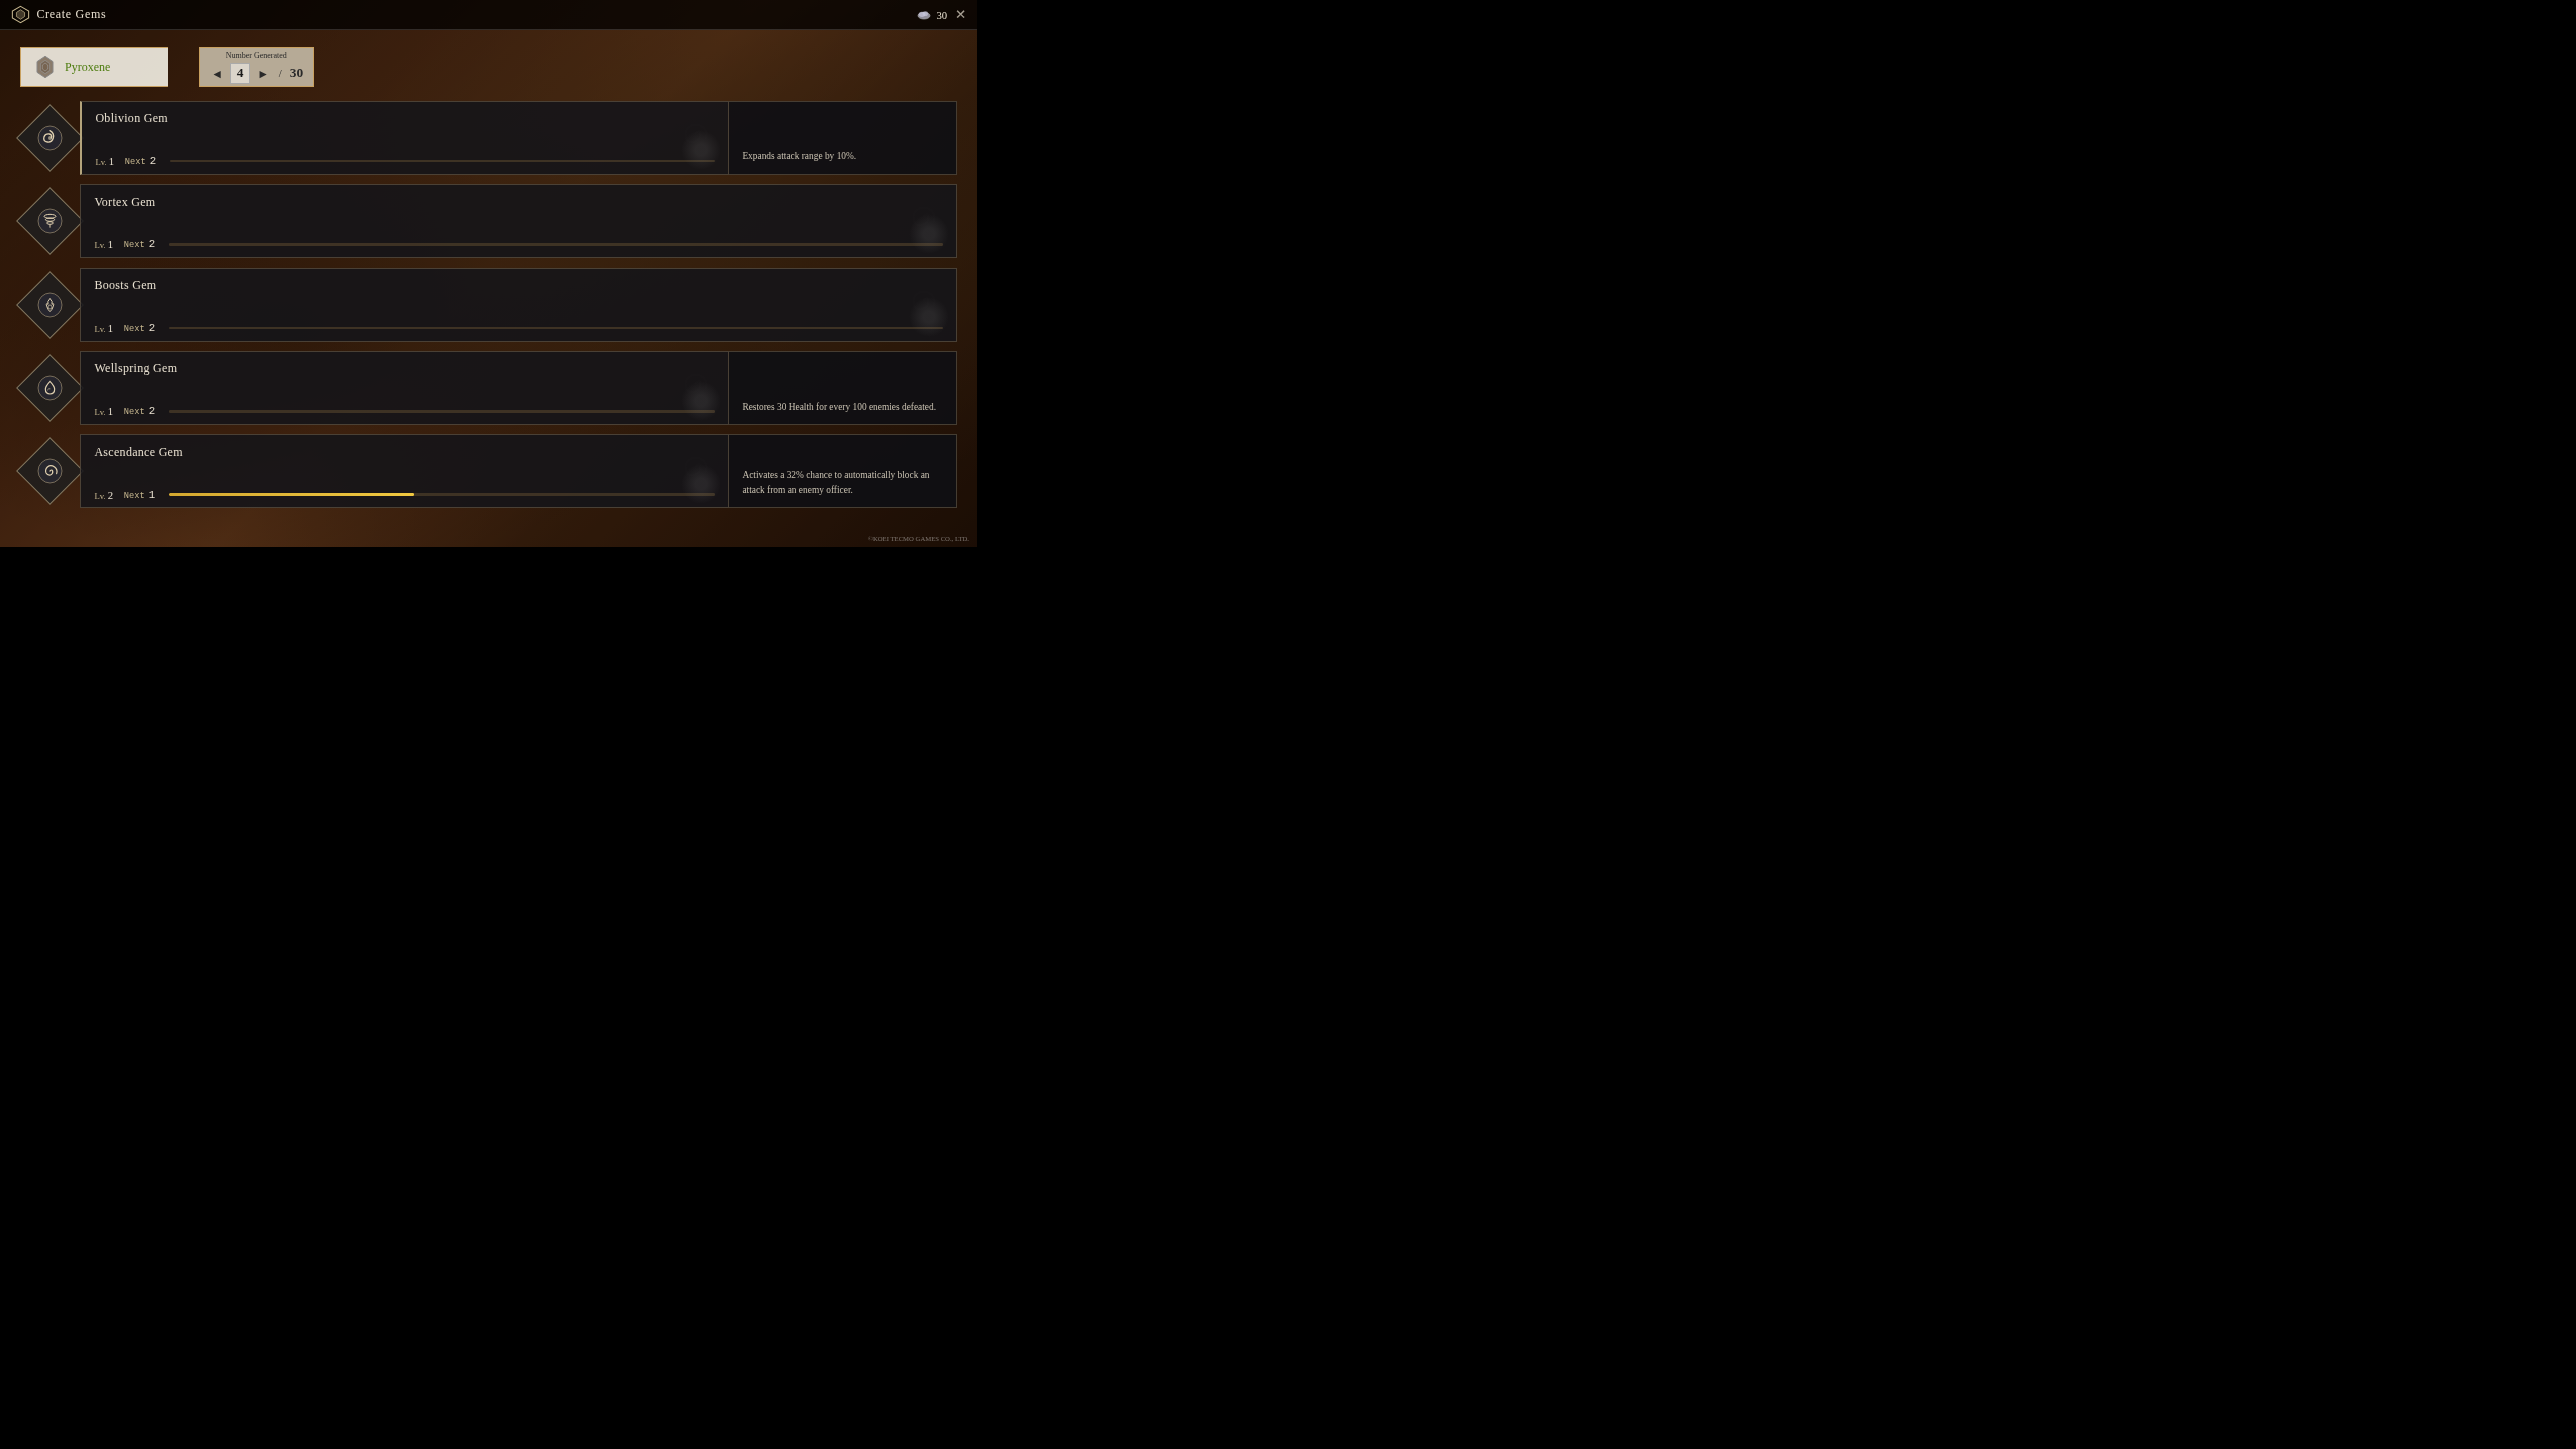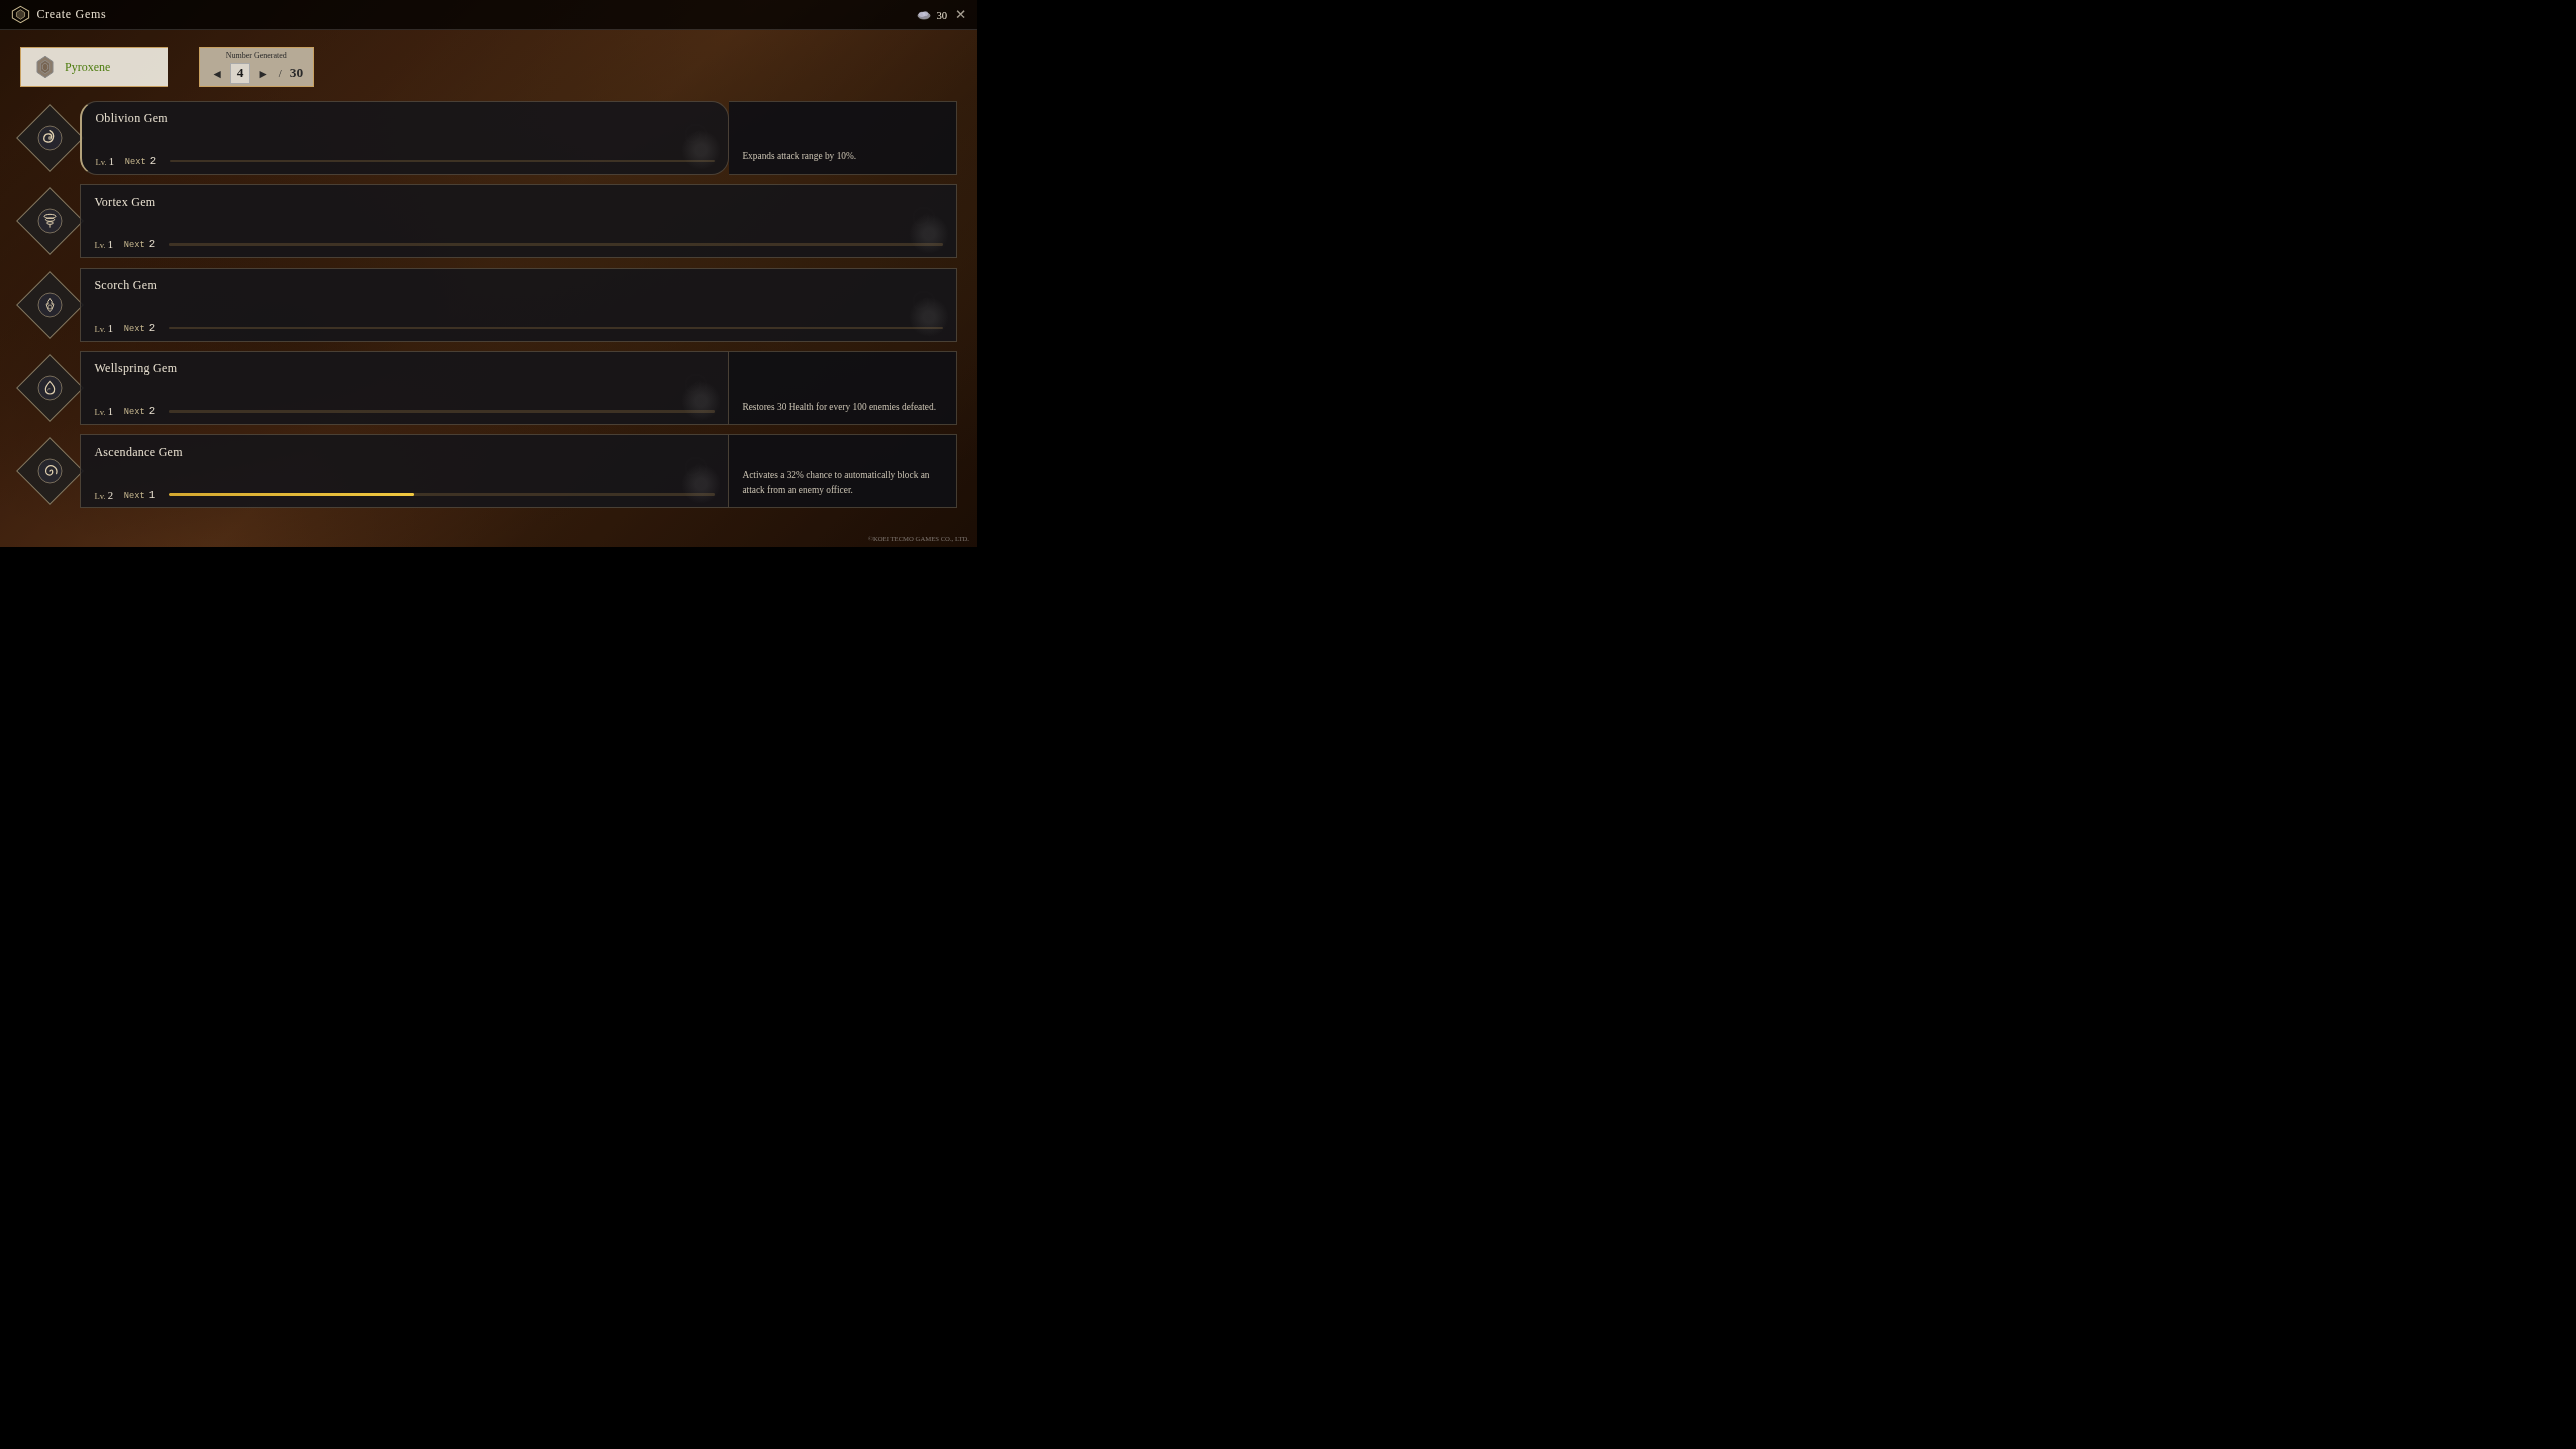--- a/index.html
+++ b/index.html
@@ -351,21 +351,20 @@
       position: absolute;
       bottom: 5.4px;
       right: 8px;
       color: rgba(255,255,255,0.4);
       font-size: 6.7px;
       z-index: 10;
     }
 
     .selected-gem {
       border-left: 2px solid rgba(220,200,150,0.8);
-      border-radius: 17px;
     }
   </style>
 </head>
 <body>
 
 <div class="bg"></div>
 <div class="bg-overlay"></div>
 
 <div class="header">
   <div class="header-left">
@@ -493,21 +492,21 @@
           <svg width="28" height="28" viewBox="0 0 42 42" fill="none">
       <circle cx="21" cy="21" r="18" fill="rgba(40,40,50,0.8)" stroke="rgba(200,180,140,0.5)" stroke-width="1.5"></circle>
       <path d="M21 11 Q26 16 24 20 Q28 17 26 23 Q24 29 21 31 Q18 29 16 23 Q14 17 18 20 Q16 16 21 11Z" fill="none" stroke="#e0d0b0" stroke-width="1.5" stroke-linejoin="round"></path>
       <circle cx="21" cy="24" r="3" fill="none" stroke="#e0d0b0" stroke-width="1"></circle>
     </svg>
         </div>
       </div>
     </div>
 
     <div class="gem-panel">
-      <div class="gem-name">Scorch Gem</div>
+      <div class="gem-name">Boosts Gem</div>
       <div class="gem-level-row">
         <div class="gem-level">Lv. <span>1</span></div>
         <div class="gem-next">
           Next <span>2</span>
         </div>
         <div class="gem-progress">
           <div class="gem-progress-fill" style="width:0%"></div>
         </div>
       </div>
       <div class="swirl-deco"><svg width="40" height="40" viewBox="0 0 60 60" fill="none" style="opacity:0.1">

